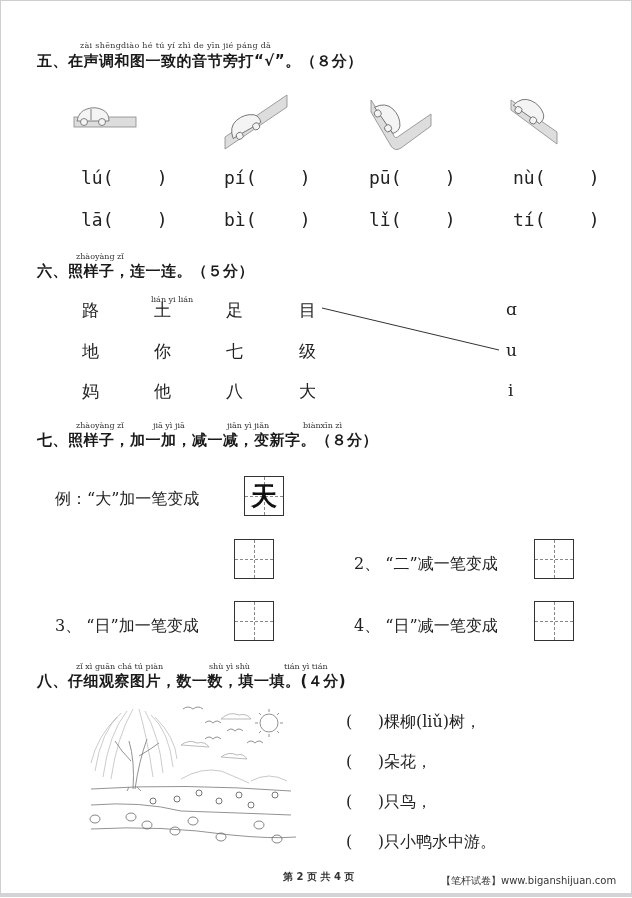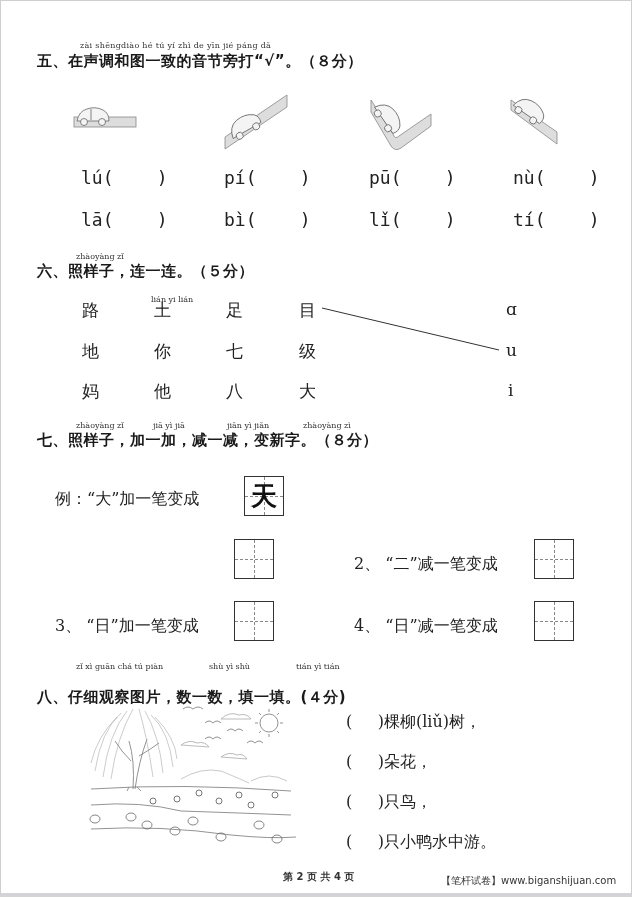--- a/index.html
+++ b/index.html
@@ -101,21 +101,21 @@
   <span class="grid-char" style="left:505px; top:339px;">u</span>
   <span class="grid-char" style="left:507px; top:379px;">i</span>
 
   <svg class="abs" style="left:0; top:0;" width="632" height="898">
     <line x1="321" y1="307" x2="498" y2="349" stroke="#333" stroke-width="1"></line>
   </svg>
 
   <div class="abs pinyin-ruby" style="left:75px; top:420px;">zhàoyàng zǐ</div>
   <div class="abs pinyin-ruby" style="left:152px; top:420px;">jiā  yì  jiā</div>
   <div class="abs pinyin-ruby" style="left:226px; top:420px;">jiǎn yì jiǎn</div>
-  <div class="abs pinyin-ruby" style="left:302px; top:420px;">zhàoyàng zì</div>
+  <div class="abs pinyin-ruby" style="left:302px; top:420px;">biànxīn zì</div>
   <div class="abs heading" style="left:36px; top:430px;">
     <span>七、</span><span>照样子，加一加，减一减，变新字。</span><span>（８分）</span>
   </div>
 
   <div class="abs body-txt" style="left:54px; top:488px;">例：“大”加一笔变成</div>
   <div class="tianzi" style="left:243px; top:475px;">
     <span class="ans">天</span>
   </div>
 
   <div class="tianzi" style="left:233px; top:538px;"></div>
@@ -124,22 +124,22 @@
   <div class="tianzi" style="left:533px; top:538px;"></div>
 
   <div class="abs body-txt" style="left:54px; top:615px;">3、 “日”加一笔变成</div>
   <div class="tianzi" style="left:233px; top:600px;"></div>
 
   <div class="abs body-txt" style="left:353px; top:615px;">4、 “日”减一笔变成</div>
   <div class="tianzi" style="left:533px; top:600px;"></div>
 
   <div class="abs pinyin-ruby" style="left:75px; top:661px;">zǐ  xì  guān chá  tú piàn</div>
   <div class="abs pinyin-ruby" style="left:208px; top:661px;">shù  yì  shù</div>
-  <div class="abs pinyin-ruby" style="left:295px; top:661px;">tián yì tián</div>
-  <div class="abs heading" style="left:36px; top:671px;margin-top:16px;">
+  <div class="abs pinyin-ruby" style="left:283px; top:661px;">tián yì tián</div>
+  <div class="abs heading" style="left:36px; top:671px;">
     <span>八、</span><span>仔细观察图片，数一数，填一填。</span><span>(４分)</span>
   </div>
 
   <svg class="abs" style="left:80px; top:700px;" width="220" height="150">
     <g fill="none" stroke="#777" stroke-width="0.8">
 
       <path d="M52 88 Q54 60 48 40 M54 88 Q58 60 66 38 M50 60 Q40 50 34 40 M58 55 Q70 48 78 42"></path>
       <path d="M48 86 L46 90 M56 86 L60 90"></path>
       <g stroke="#999" stroke-width="0.5">
         <path d="M40 12 Q20 30 14 70"></path>

